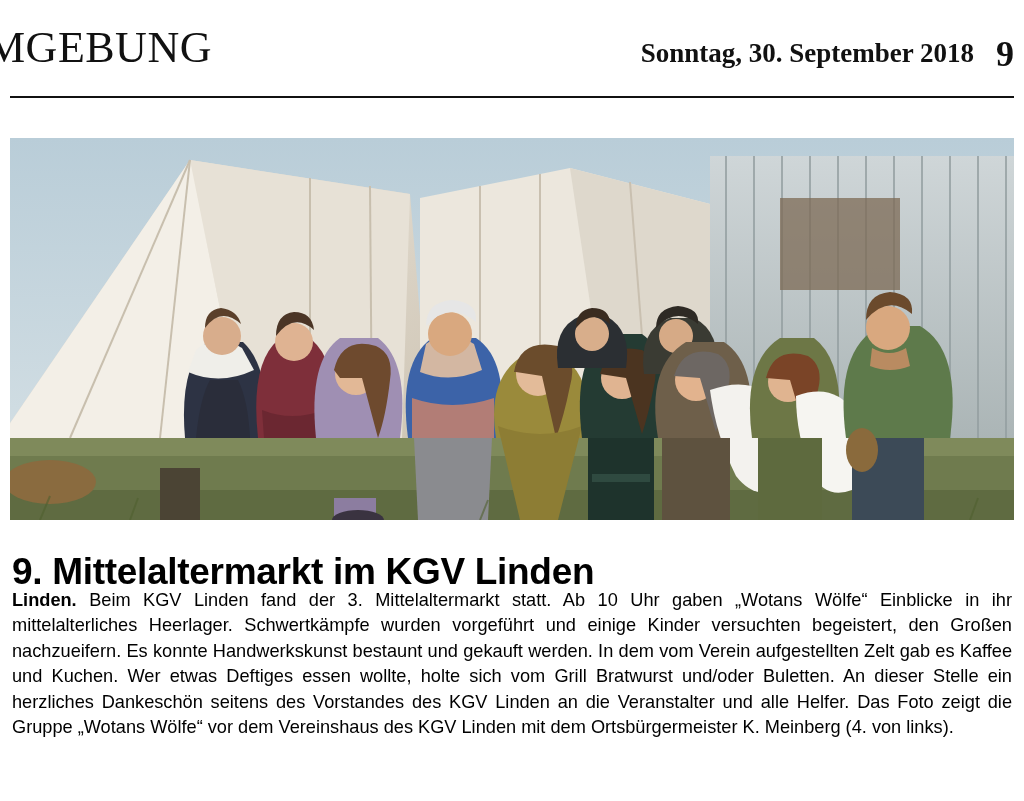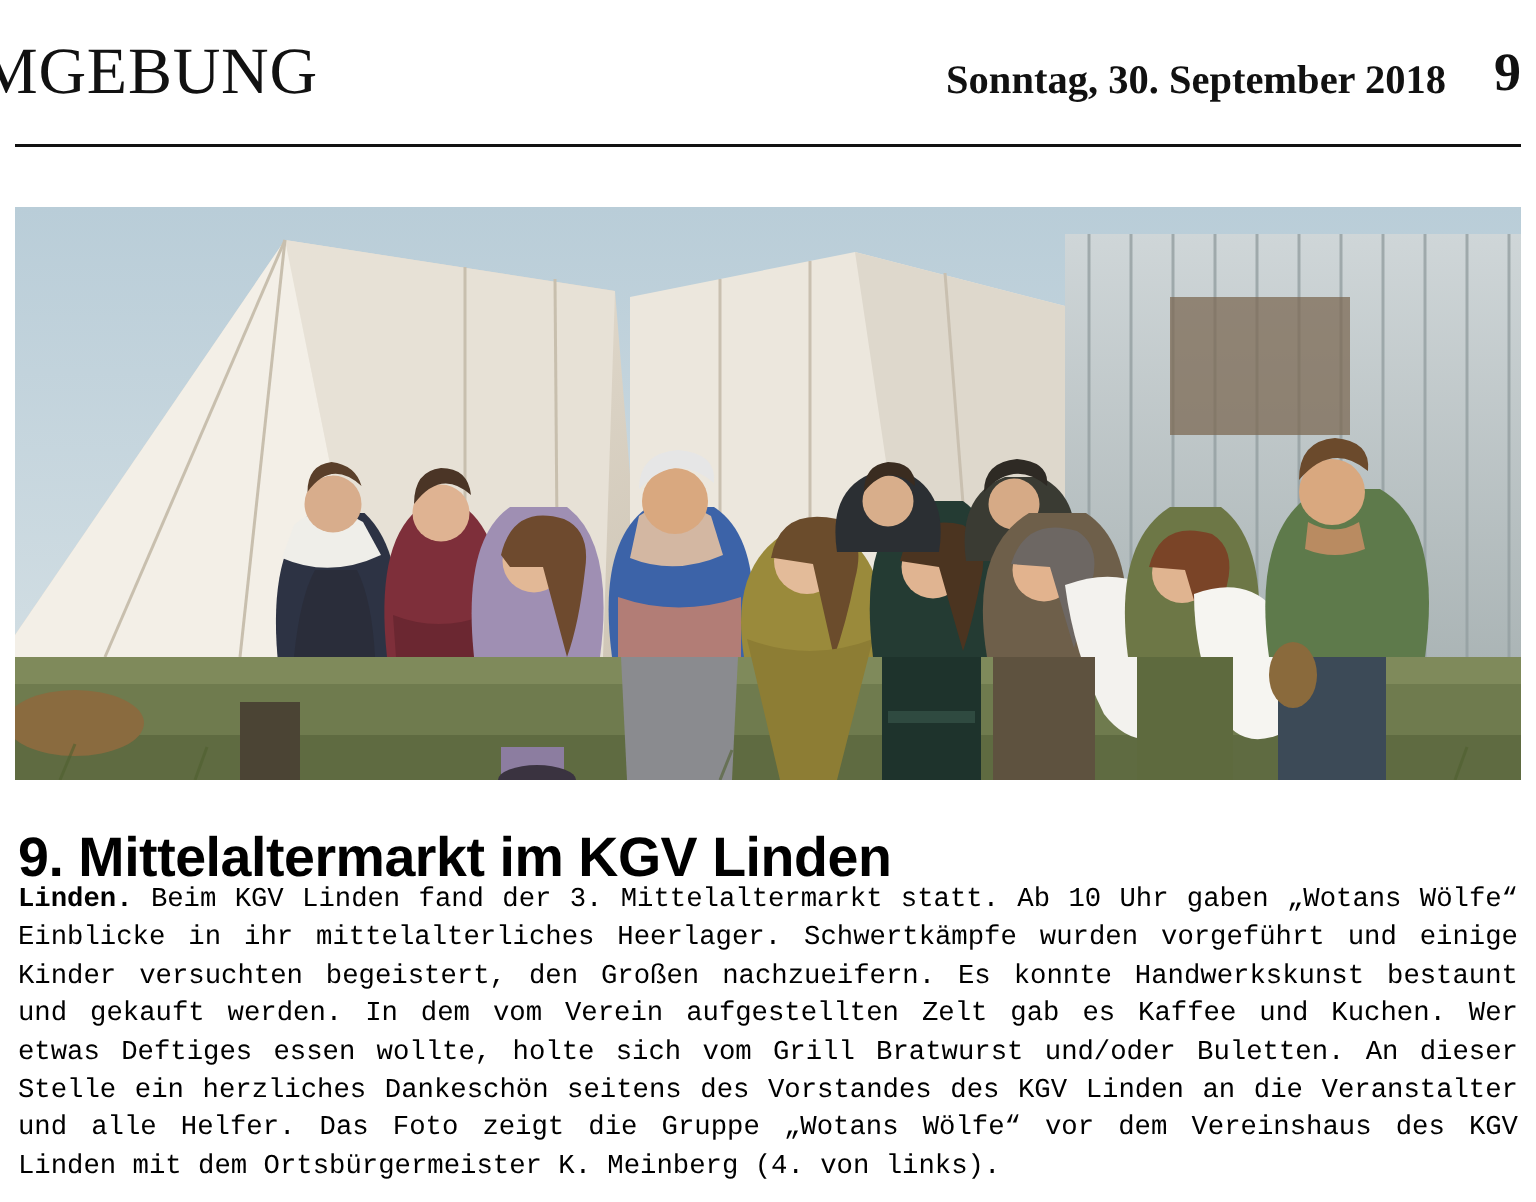--- a/index.html
+++ b/index.html
@@ -35,22 +35,22 @@
     font-family: "Liberation Serif", serif;
     font-size: 44px;
     letter-spacing: 0.5px;
     color: #111;
     margin-left: -14px;
     white-space: nowrap;
   }
   .masthead-right {
     margin-left: auto;
     display: flex;
-    align-items: flex-end;
-    gap: 32px;
+    align-items: center;
+    gap: 22px;
     padding-right: 10px;
   }
   .masthead-date {
     font-family: "Liberation Serif", serif;
     font-size: 27px;
     font-weight: 700;
     color: #111;
     white-space: nowrap;
   }
   .masthead-pageno {
@@ -94,21 +94,21 @@
     color: #000;
     line-height: 1.05;
   }
 
   
   .body-copy {
     position: absolute;
     left: 12px;
     top: 588px;
     width: 1000px;
-    font-family: Liberation Mono, monospace;
+    font-family: Liberation Sans, sans-serif;
     font-size: 18.2px;
     line-height: 25.4px;
     color: #000;
     text-align: justify;
   }
   .body-copy .lead {
     font-weight: 700;
   }
   .credit {
     position: absolute;

